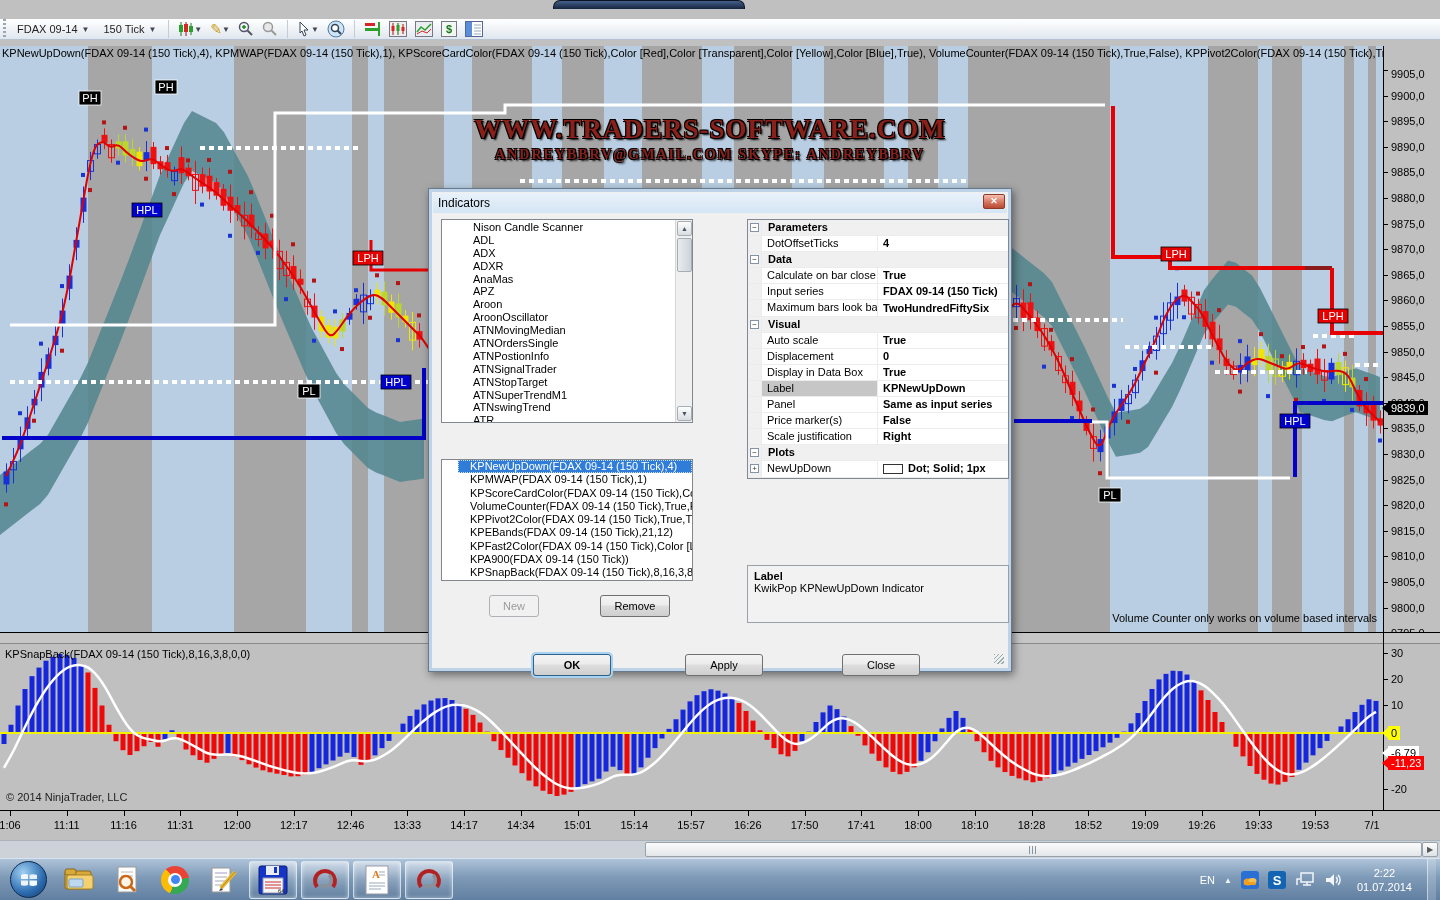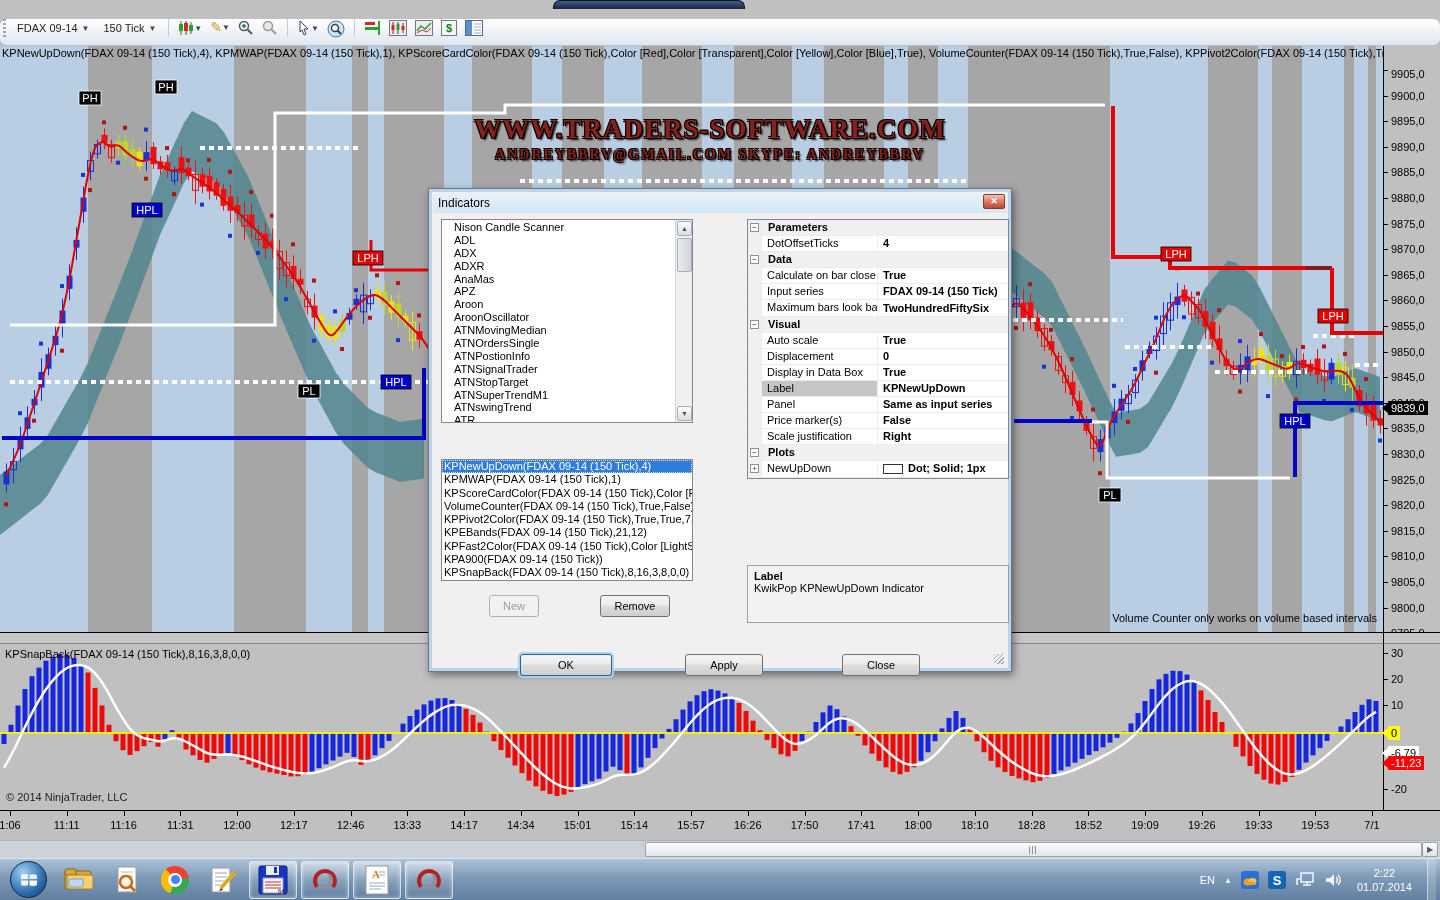--- a/index.html
+++ b/index.html
@@ -21,23 +21,23 @@
     font-size:10px; color:#333; }
   .wbtn.lock { width:19px; height:16px; background:#f4f4f4; border:2px solid #6e6e6e; font-weight:bold; color:#222; margin-right:8px; }
   .glyph-min { width:9px; height:3px; background:#444; margin-top:6px; }
   .glyph-restore { position:relative; width:9px; height:8px; }
   .glyph-restore i { position:absolute; border:1px solid #444; width:7px; height:6px; display:block; background:transparent; }
   .glyph-restore i:first-child { left:2px; top:0; }
   .glyph-restore i:last-child { left:0; top:2px; background:#e8eaec; }
   .glyph-x { font-size:11px; font-weight:bold; color:#333; }
 
   
-  #toolbar { position:absolute; left:0; top:19px; width:1440px; height:27px;
+  #toolbar { position:absolute; left:0; top:19px; width:1440px; height:21px;
     background:linear-gradient(#ffffff,#eef2f6 55%,#dfe6ee); border-bottom:1px solid #b6c2d0;
-    display:flex; align-items:flex-start; z-index:5; font-size:11px; color:#222;border-radius:7px; }
+    display:flex; align-items:center; z-index:5; font-size:11px; color:#222; }
   .tb-grip { width:7px; height:20px; margin:0 4px 0 3px;
     background:repeating-linear-gradient(#9aa6b2 0 2px, transparent 2px 4px); width:3px; }
   .tb-dd { display:flex; align-items:center; gap:4px; padding:2px 6px; border:1px solid transparent; border-radius:2px; }
   .tb-caret { font-size:8px; color:#445; }
   .tb-sep { width:1px; height:18px; background:#c2ccd6; margin:0 5px; }
   .tb-btn { display:flex; align-items:center; justify-content:center; padding:1px 3px; margin:0 1px; border-radius:2px; }
   .tb-btn svg { display:block; }
   .pencil-glyph { color:#c79810; font-size:14px; line-height:14px; }
 
   
@@ -110,30 +110,30 @@
     background:linear-gradient(#e9f2fb,#d4e5f4); display:flex; align-items:center; }
   #dlg-title-text { font-size:12px; color:#000; padding-left:5px; }
   #dlg-close { position:absolute; right:2px; top:1px; width:22px; height:15px;
     background:linear-gradient(#f6bfae,#d2705a 60%,#b84a34); border:1px solid #8e3a28; border-radius:2px;
     color:#fff; font-size:9px; text-align:center; line-height:13px; font-weight:bold; }
   #dlg-body { position:absolute; left:4px; top:24px; right:4px; bottom:4px; background:#f0f0f0; }
 
   #avail-list { position:absolute; left:8px; top:6px; width:252px; height:204px; background:#fff;
     border:1px solid #828790; font-size:11px; overflow:hidden; }
   #avail-items { position:absolute; left:1px; top:1px; right:17px; }
-  .li { height:12.9px; line-height:12.9px; padding-left:11px; white-space:nowrap; overflow:hidden; color:#000; }
+  .li { height:12.9px; line-height:12.9px; padding-left:11px; white-space:nowrap; overflow:hidden; color:#000;margin-left:19px; }
   #avail-scroll { position:absolute; right:0; top:0; width:17px; height:100%; background:#f0f0f0; border-left:1px solid #d5d5d5; }
   .sc-btn { position:absolute; left:1px; width:15px; height:15px; background:linear-gradient(#fdfdfd,#d9dde1);
     border:1px solid #a6adb5; border-radius:2px; font-size:7px; color:#4a5560; text-align:center; line-height:14px; }
   #avail-thumb { position:absolute; left:1px; top:18px; width:15px; height:34px;
     background:linear-gradient(90deg,#e8ecef,#cdd3d9); border:1px solid #a6adb5; border-radius:2px; }
 
   #conf-list { position:absolute; left:8px; top:246px; width:252px; height:122px; background:#fff;
     border:1px solid #828790; font-size:11px; overflow:hidden; }
-  .cli { height:13.3px; line-height:13.3px; padding-left:2px; white-space:nowrap; overflow:hidden; color:#000; }
+  .cli { height:13.3px; line-height:13.3px; padding-left:12px; white-space:nowrap; overflow:hidden; color:#000;margin-left:16px; }
   .cli.sel { background:#2f7cd9; color:#fff; outline:1px dotted #cfe0f2; outline-offset:-1px; }
 
   .dlg-btn { position:absolute; height:22px; background:linear-gradient(#f4f4f4,#ececec 45%,#dddddd 50%,#cfcfcf);
     border:1px solid #707070; border-radius:3px; font-size:11px; color:#000; text-align:center; line-height:20px; }
   .dlg-btn.disabled { color:#9b9b9b; border-color:#aeb2b6; background:#f1f1f1; }
   .dlg-btn.focused { border-color:#2c628b; box-shadow:0 0 0 2px #a8d2ef; }
 
   #prop-grid { position:absolute; left:314px; top:6px; width:262px; height:260px; background:#fff;
     border:1px solid #828790; font-size:11px; overflow:hidden; }
   .pg-row { display:flex; height:16.1px; line-height:15px; border-bottom:1px solid #ececec; }
@@ -1126,21 +1126,21 @@
               <span class="pg-swatch"></span>
               <span>Dot; Solid; 1px</span>
             </div>
           </div>
         </div>
       <div id="desc-box">
         <div id="desc-title">Label</div>
         <div id="desc-text">KwikPop KPNewUpDown Indicator</div>
       </div>
 
-      <div class="dlg-btn focused" style="left:87px; top:441px; width:92px;">OK</div>
+      <div class="dlg-btn focused" style="left:100px; top:441px; width:78px;font-weight:bold;">OK</div>
       <div class="dlg-btn" style="left:252px; top:441px; width:78px;">Apply</div>
       <div class="dlg-btn" style="left:409px; top:441px; width:78px;">Close</div>
       <div id="dlg-resize"></div>
     </div>
   </div>
 
   <div id="taskbar">
     <div id="start-orb">
       <svg width="20" height="20" viewBox="0 0 20 20">
         <path d="M2,5 Q5,3.5 9,4.5 L9,9 L2,9 Z" fill="#f3f7fb"></path>

